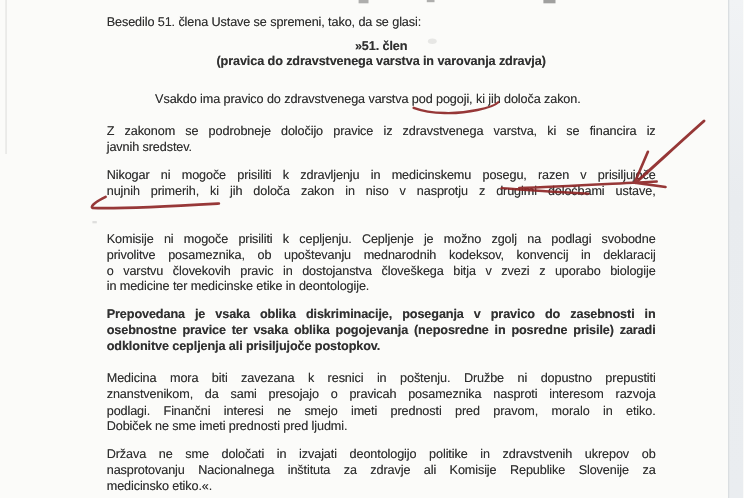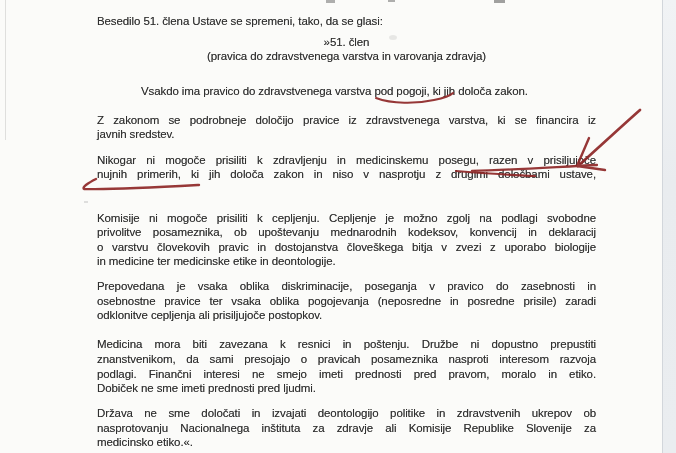--- a/index.html
+++ b/index.html
@@ -19,28 +19,28 @@
   .doc{
     position:absolute;left:0;top:4px;width:663px;height:453px;
     color:#303030;font-size:11.5px;letter-spacing:-0.1px;
     text-shadow:0 0 .6px rgba(45,45,45,.55);
     filter:blur(.28px);
   }
   .p{position:absolute;left:97px;width:499px;line-height:14px;}
   .tl{text-align:justify;text-align-last:justify;}
   .tl-last{text-align-last:left;}
   .align-left .tl{text-align-last:left;}
-  .align-center .tl{text-align:center;text-align-last:center;}
+  .align-center .tl{text-align:center;text-align-last:center;font-weight:bold;}
   .p-intro{top:10px;}
   .p-heading{top:32px;line-height:13.8px;}
   .p-vsakdo{top:80px;margin-left:44px;}
   .p-zakonom{top:109px;}
   .p-nikogar-zdravljenje{top:149px;}
   .p-nikogar-cepljenje{top:207px;line-height:14.4px;}
-  .p-prepovedana{top:275px;line-height:14.5px;}
+  .p-prepovedana{top:275px;line-height:14.5px;font-weight:bold;}
   .p-medicina{top:333px;line-height:14.8px;}
   .p-drzava{top:402px;line-height:14.6px;}
   .annotations{position:absolute;left:0;top:0;width:676px;height:453px;pointer-events:none;filter:blur(.25px);}
   
   .artifact{position:absolute;background:#6f6f6f;opacity:.55;}
   .a1{left:326px;top:0;width:9px;height:3px;}
   .a2{left:388px;top:0;width:7px;height:2px;}
   .a3{left:494px;top:0;width:11px;height:3px;opacity:.65;}
   .a4{left:389px;top:35px;width:8px;height:5px;opacity:.14;border-radius:50%;}
   .a5{left:84px;top:201px;width:4px;height:2px;opacity:.2;}

